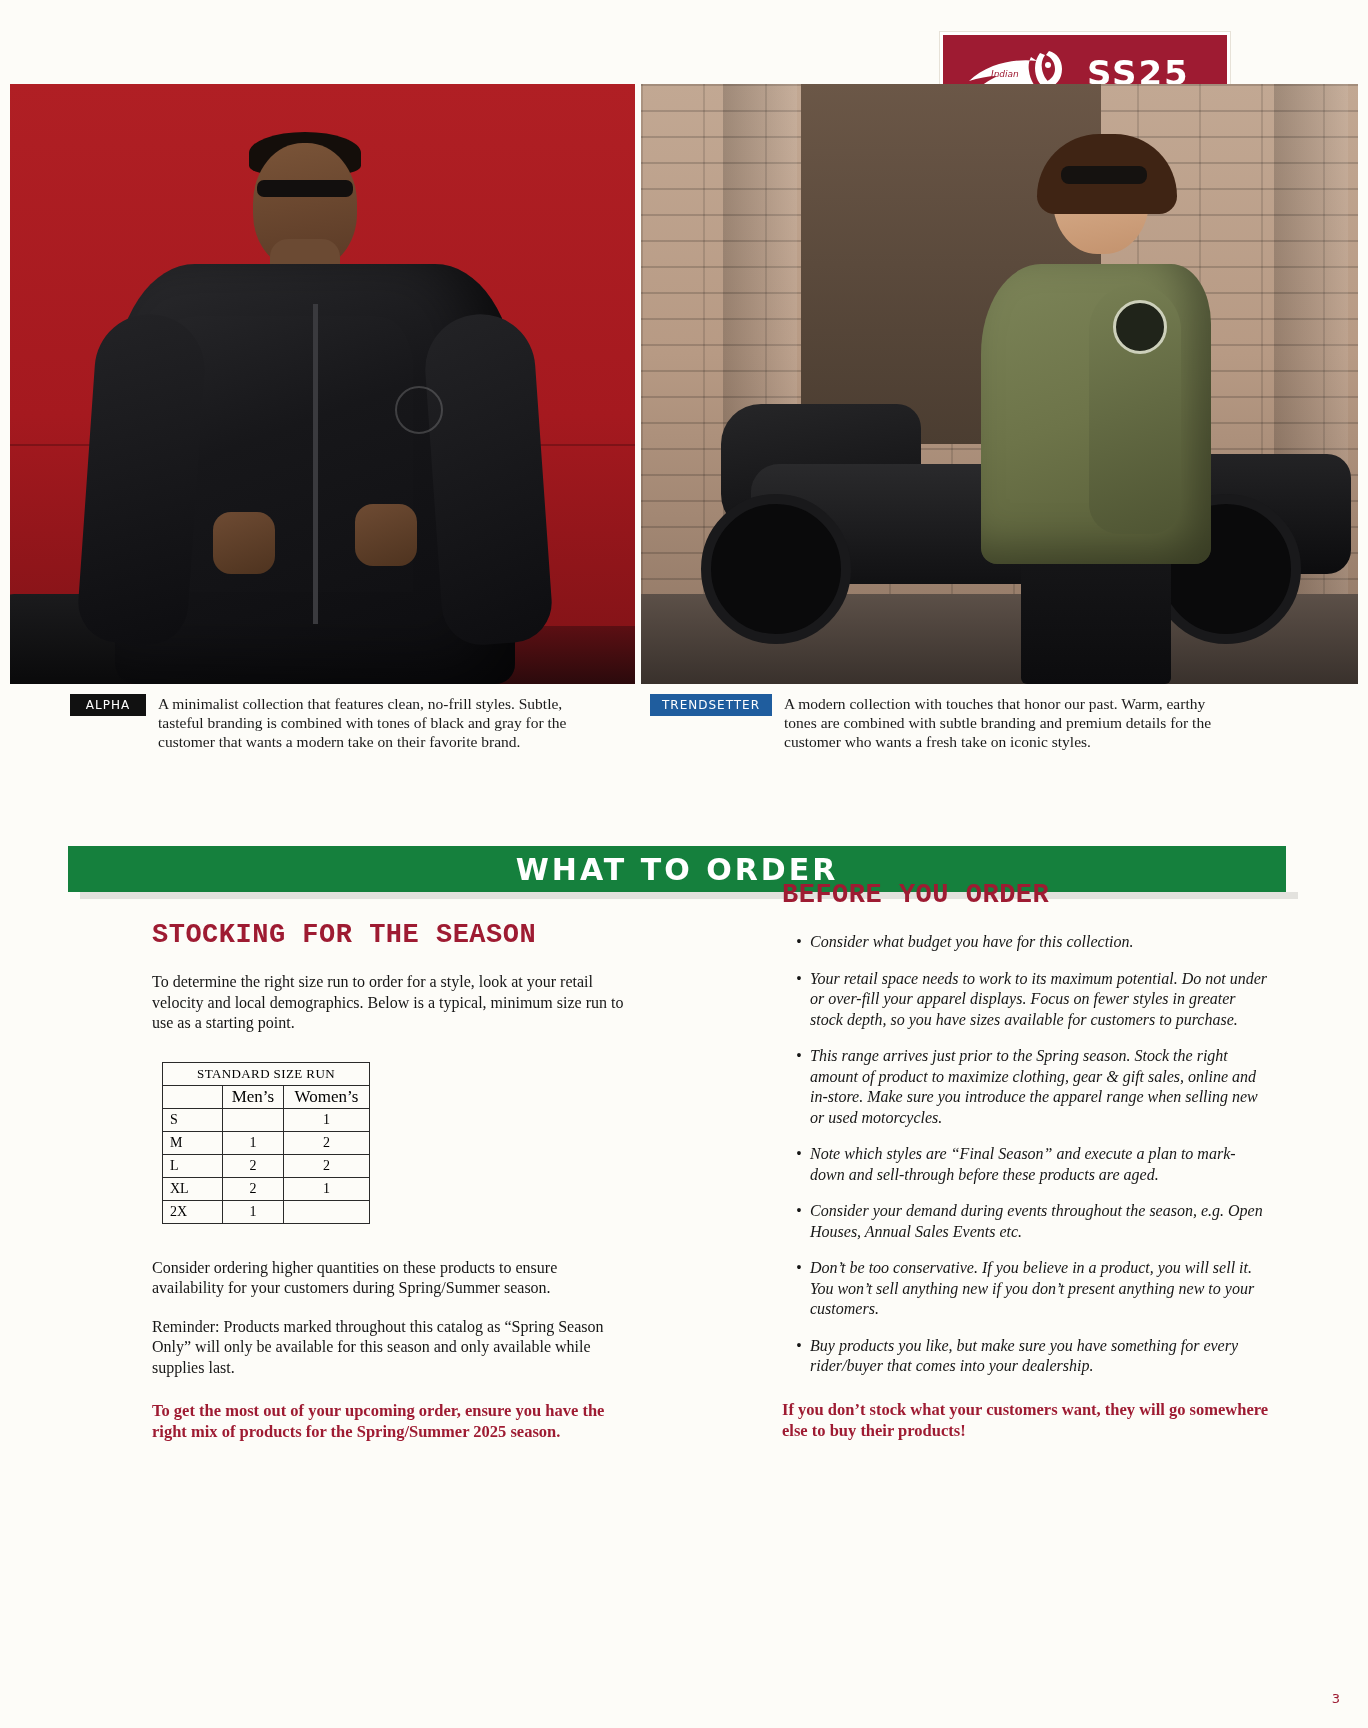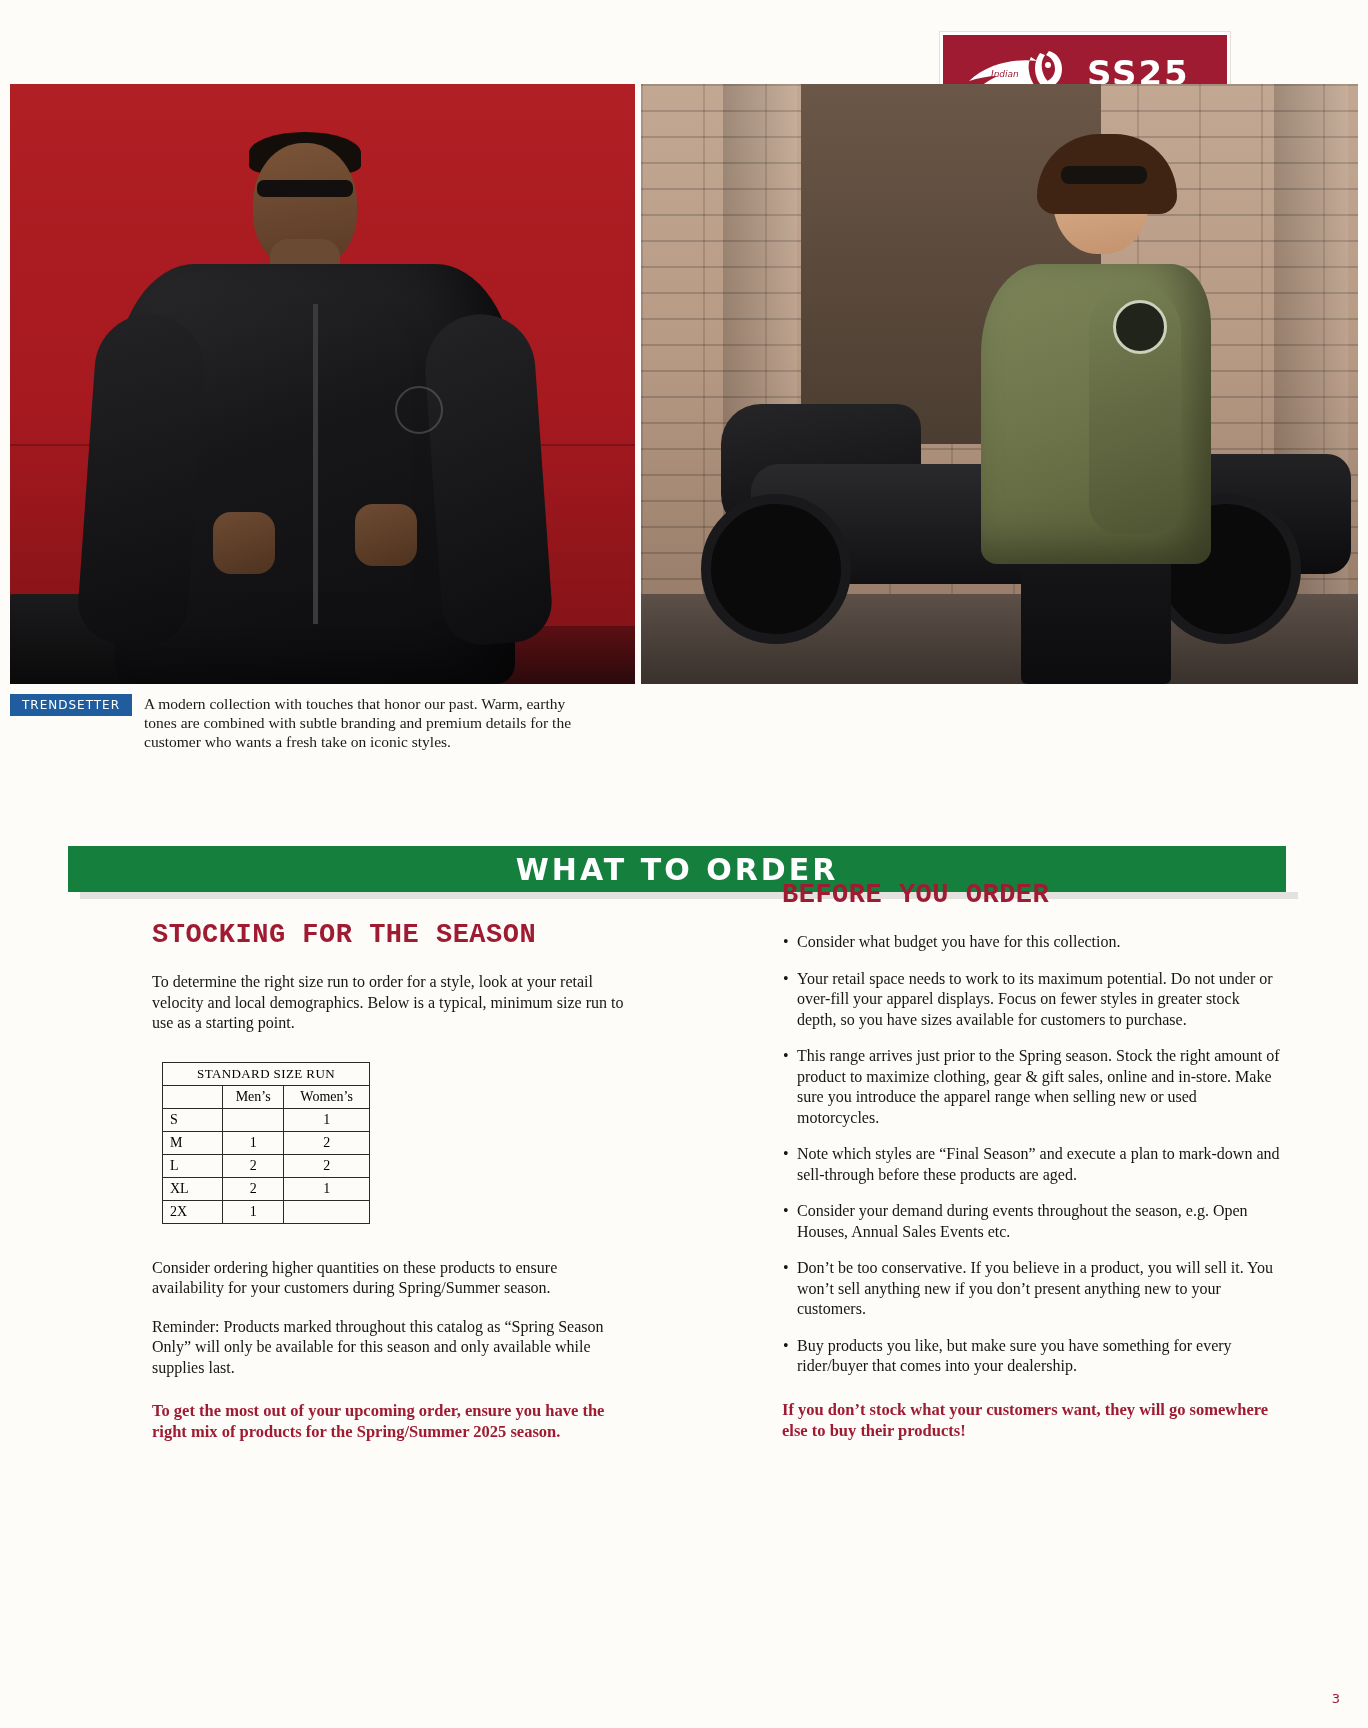--- a/index.html
+++ b/index.html
@@ -333,24 +333,24 @@
     text-align: center;
     font-weight: normal;
     padding: 0 4px;
   }
   table.sizerun th.title {
     font-size: 13px;
     letter-spacing: .4px;
     font-family: "Liberation Serif", serif;
   }
   table.sizerun td.rowlabel { text-align: left; padding-left: 7px; width: 48px;}
-  table.sizerun th.colhdr { font-size: 14px; }
-
-  
-  ul.bullets { margin: 1px; padding: 0; list-style: none; }
+  table.sizerun th.colhdr { font-size: 17px; }
+
+  
+  ul.bullets { margin: 14px; padding: 0; list-style: none; font-style: italic; }
   ul.bullets li {
     position: relative;
     font-size: 16px;
     line-height: 20.5px;
     color: #161616;
     margin-bottom: 16px;
     padding-left: 14px;
   }
   ul.bullets li:before {
     content: "•";
@@ -431,20 +431,24 @@
       <div class="w-glasses"></div>
       <div class="w-legs"></div>
       <div class="w-jacket"></div>
       <div class="w-sleeve"></div>
       <div class="w-patch"></div>
     </div>
   </div>
 </div>
 
 <div class="captions">
+  <div class="cap-block cap-left">
+    <span class="cap-tag alpha">ALPHA</span>
+    <span class="cap-text">A minimalist collection that features clean, no-frill styles. Subtle, tasteful branding is combined with tones of black and gray for the customer that wants a modern take on their favorite brand.</span>
+  </div>
   <div class="cap-block cap-right">
     <span class="cap-tag trend">TRENDSETTER</span>
     <span class="cap-text">A modern collection with touches that honor our past. Warm, earthy tones are combined with subtle branding and premium details for the customer who wants a fresh take on iconic styles.</span>
   </div>
 </div>
 
 <div class="banner-shadow"></div>
 <div class="banner">WHAT TO ORDER</div>
 
 <div class="col-left">

